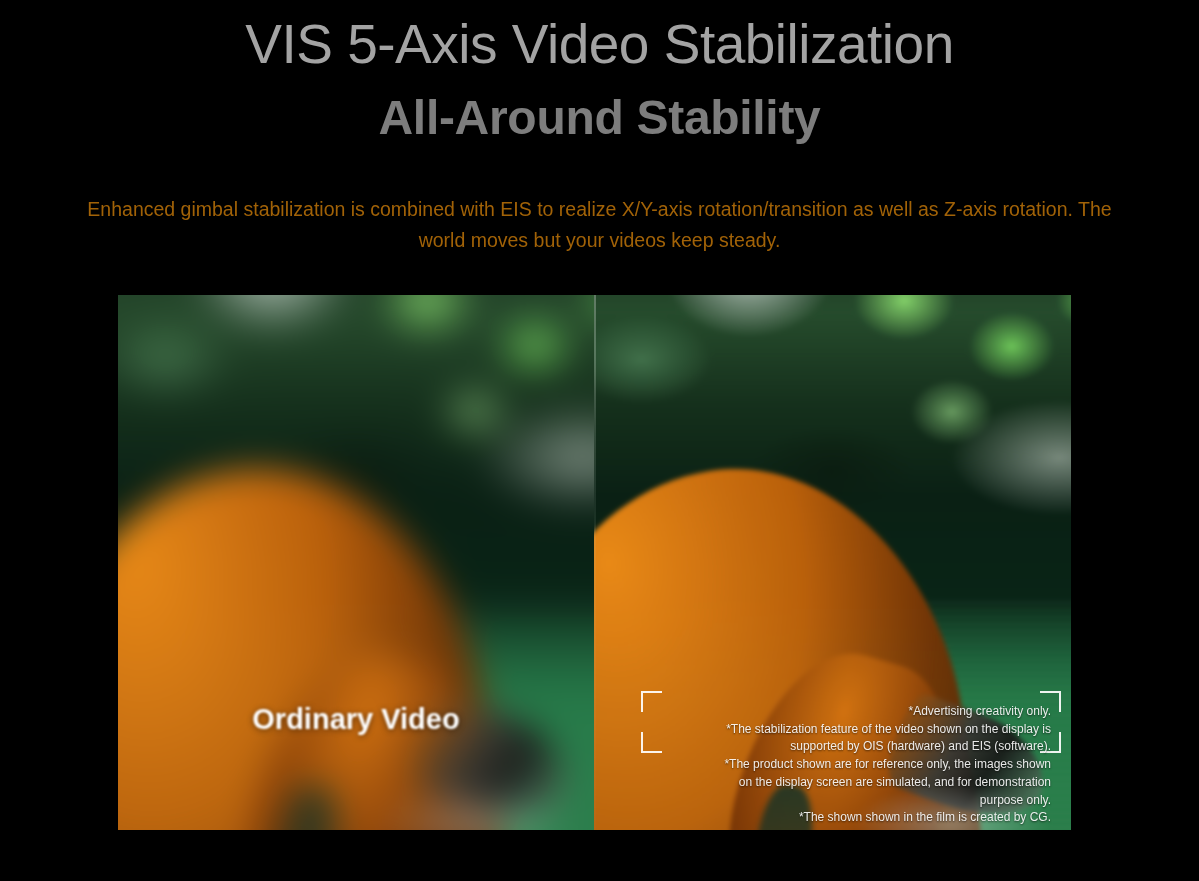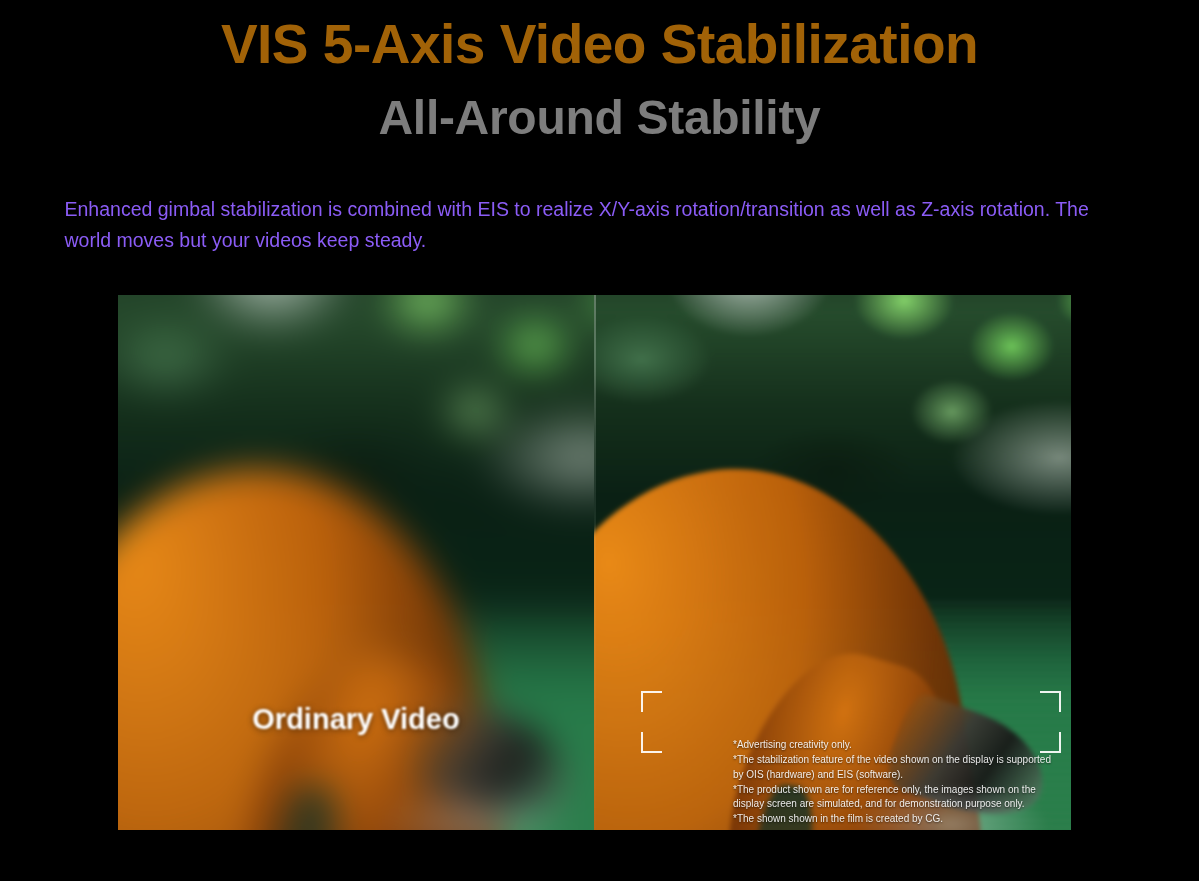--- a/index.html
+++ b/index.html
@@ -8,33 +8,33 @@
     background:#000;
     font-family:"Liberation Sans", sans-serif;
     overflow:hidden;
   }
   .page { position:relative; width:1199px; height:881px; background:#000; }
 
   
   .headline {
     position:absolute; left:0; top:17px; width:1199px;
     text-align:center;
-    font-size:55px; font-weight:bold; color:#a16207;
+    font-size:55px; font-weight:normal; color:#a3a3a3;
     letter-spacing:-0.5px; line-height:1.0;
   }
   .subhead {
     position:absolute; left:0; top:94px; width:1199px;
     text-align:center;
     font-size:48px; font-weight:bold; color:#7d7d7d;
     letter-spacing:-0.3px; line-height:1.0;
   }
   .desc {
     position:absolute; left:50%; top:194px; transform:translateX(-50%);
-    width:1070px; text-align:left;
-    font-size:19.5px; color:#8b5cf6; line-height:1.6; font-weight:400;
+    width:1070px; text-align:center;
+    font-size:19.5px; color:#a16207; line-height:1.6; font-weight:400;
   }
 
   
   .media {
     position:absolute; left:118px; top:295px;
     width:953px; height:535px;
     overflow:hidden; background:#05140a;
   }
   .panel { position:absolute; top:0; height:535px; overflow:hidden; }
   .panel-left  { left:0;     width:476px; }
@@ -146,23 +146,23 @@
   
   .frame { position:absolute; left:523px; top:396px; width:420px; height:62px; }
   .frame span { position:absolute; width:21px; height:21px; }
   .frame .tl { left:0;   top:0;    border-left:2px solid rgba(255,255,255,.92); border-top:2px solid rgba(255,255,255,.92); }
   .frame .tr { right:0;  top:0;    border-right:2px solid rgba(255,255,255,.92); border-top:2px solid rgba(255,255,255,.92); }
   .frame .bl { left:0;   bottom:0; border-left:2px solid rgba(255,255,255,.92); border-bottom:2px solid rgba(255,255,255,.92); }
   .frame .br { right:0;  bottom:0; border-right:2px solid rgba(255,255,255,.92); border-bottom:2px solid rgba(255,255,255,.92); }
 
   
   .disclaimer {
-    position:absolute; right:8px; bottom:3px; width:330px;
-    color:rgba(255,255,255,.90);
-    font-size:10px; line-height:1.48;
+    position:absolute; right:20px; bottom:3px; width:330px;
+    text-align:right; color:rgba(255,255,255,.90);
+    font-size:12px; line-height:1.48;
     text-shadow:0 1px 2px rgba(0,0,0,.6);
   }
   .disclaimer div { white-space:normal; }
 </style>
 </head>
 <body>
 
 <div class="page">
 
   <h1 class="headline">VIS 5-Axis Video Stabilization</h1>

